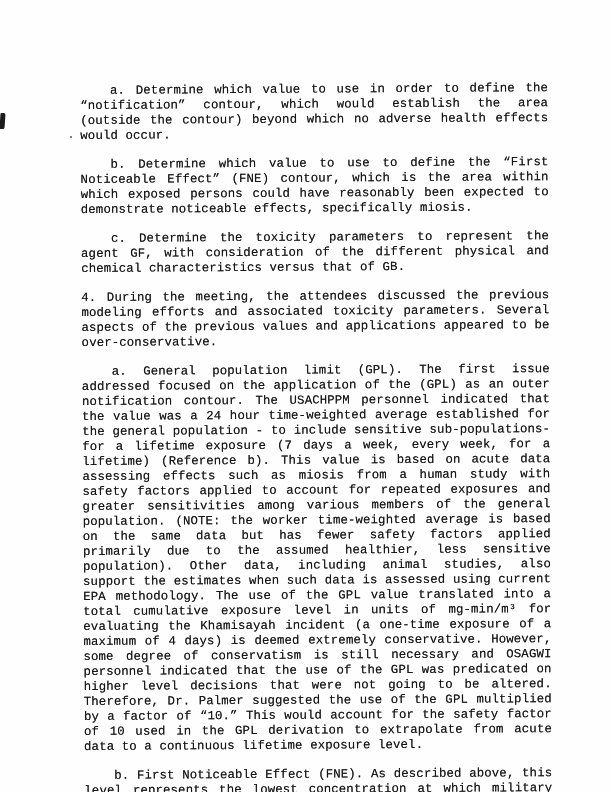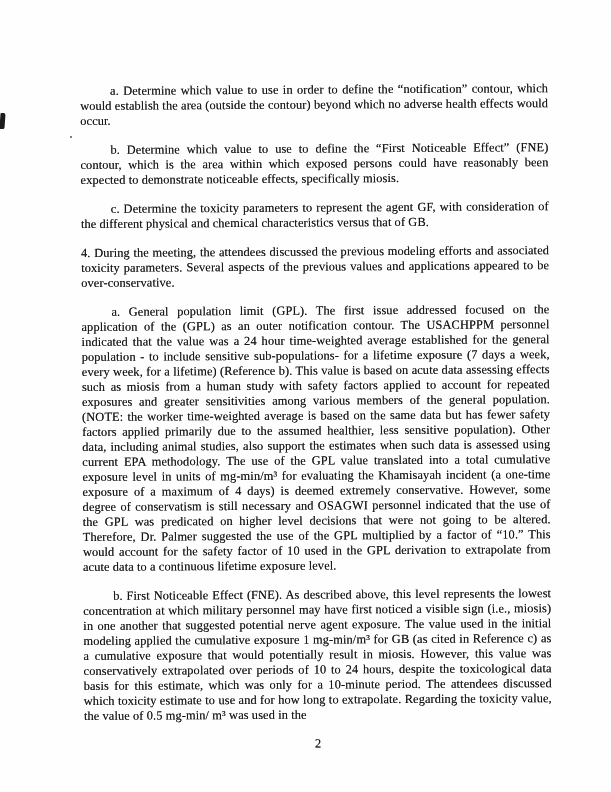--- a/index.html
+++ b/index.html
@@ -9,21 +9,21 @@
     height: 792px;
     background: #f6f6f4;
     overflow: hidden;
   }
   .scan-page {
     position: relative;
     width: 611px;
     height: 792px;
     background: #fefefe;
     overflow: hidden;
-    font-family: Liberation Serif, serif;
+    font-family: Liberation Mono, monospace;
     color: #161616;
   }
   .doc-content {
     position: absolute;
     left: 80px;
     top: 84px;
     width: 468px;
     transform: rotate(-0.35deg);
     transform-origin: top left;
     font-size: 12.4px;

